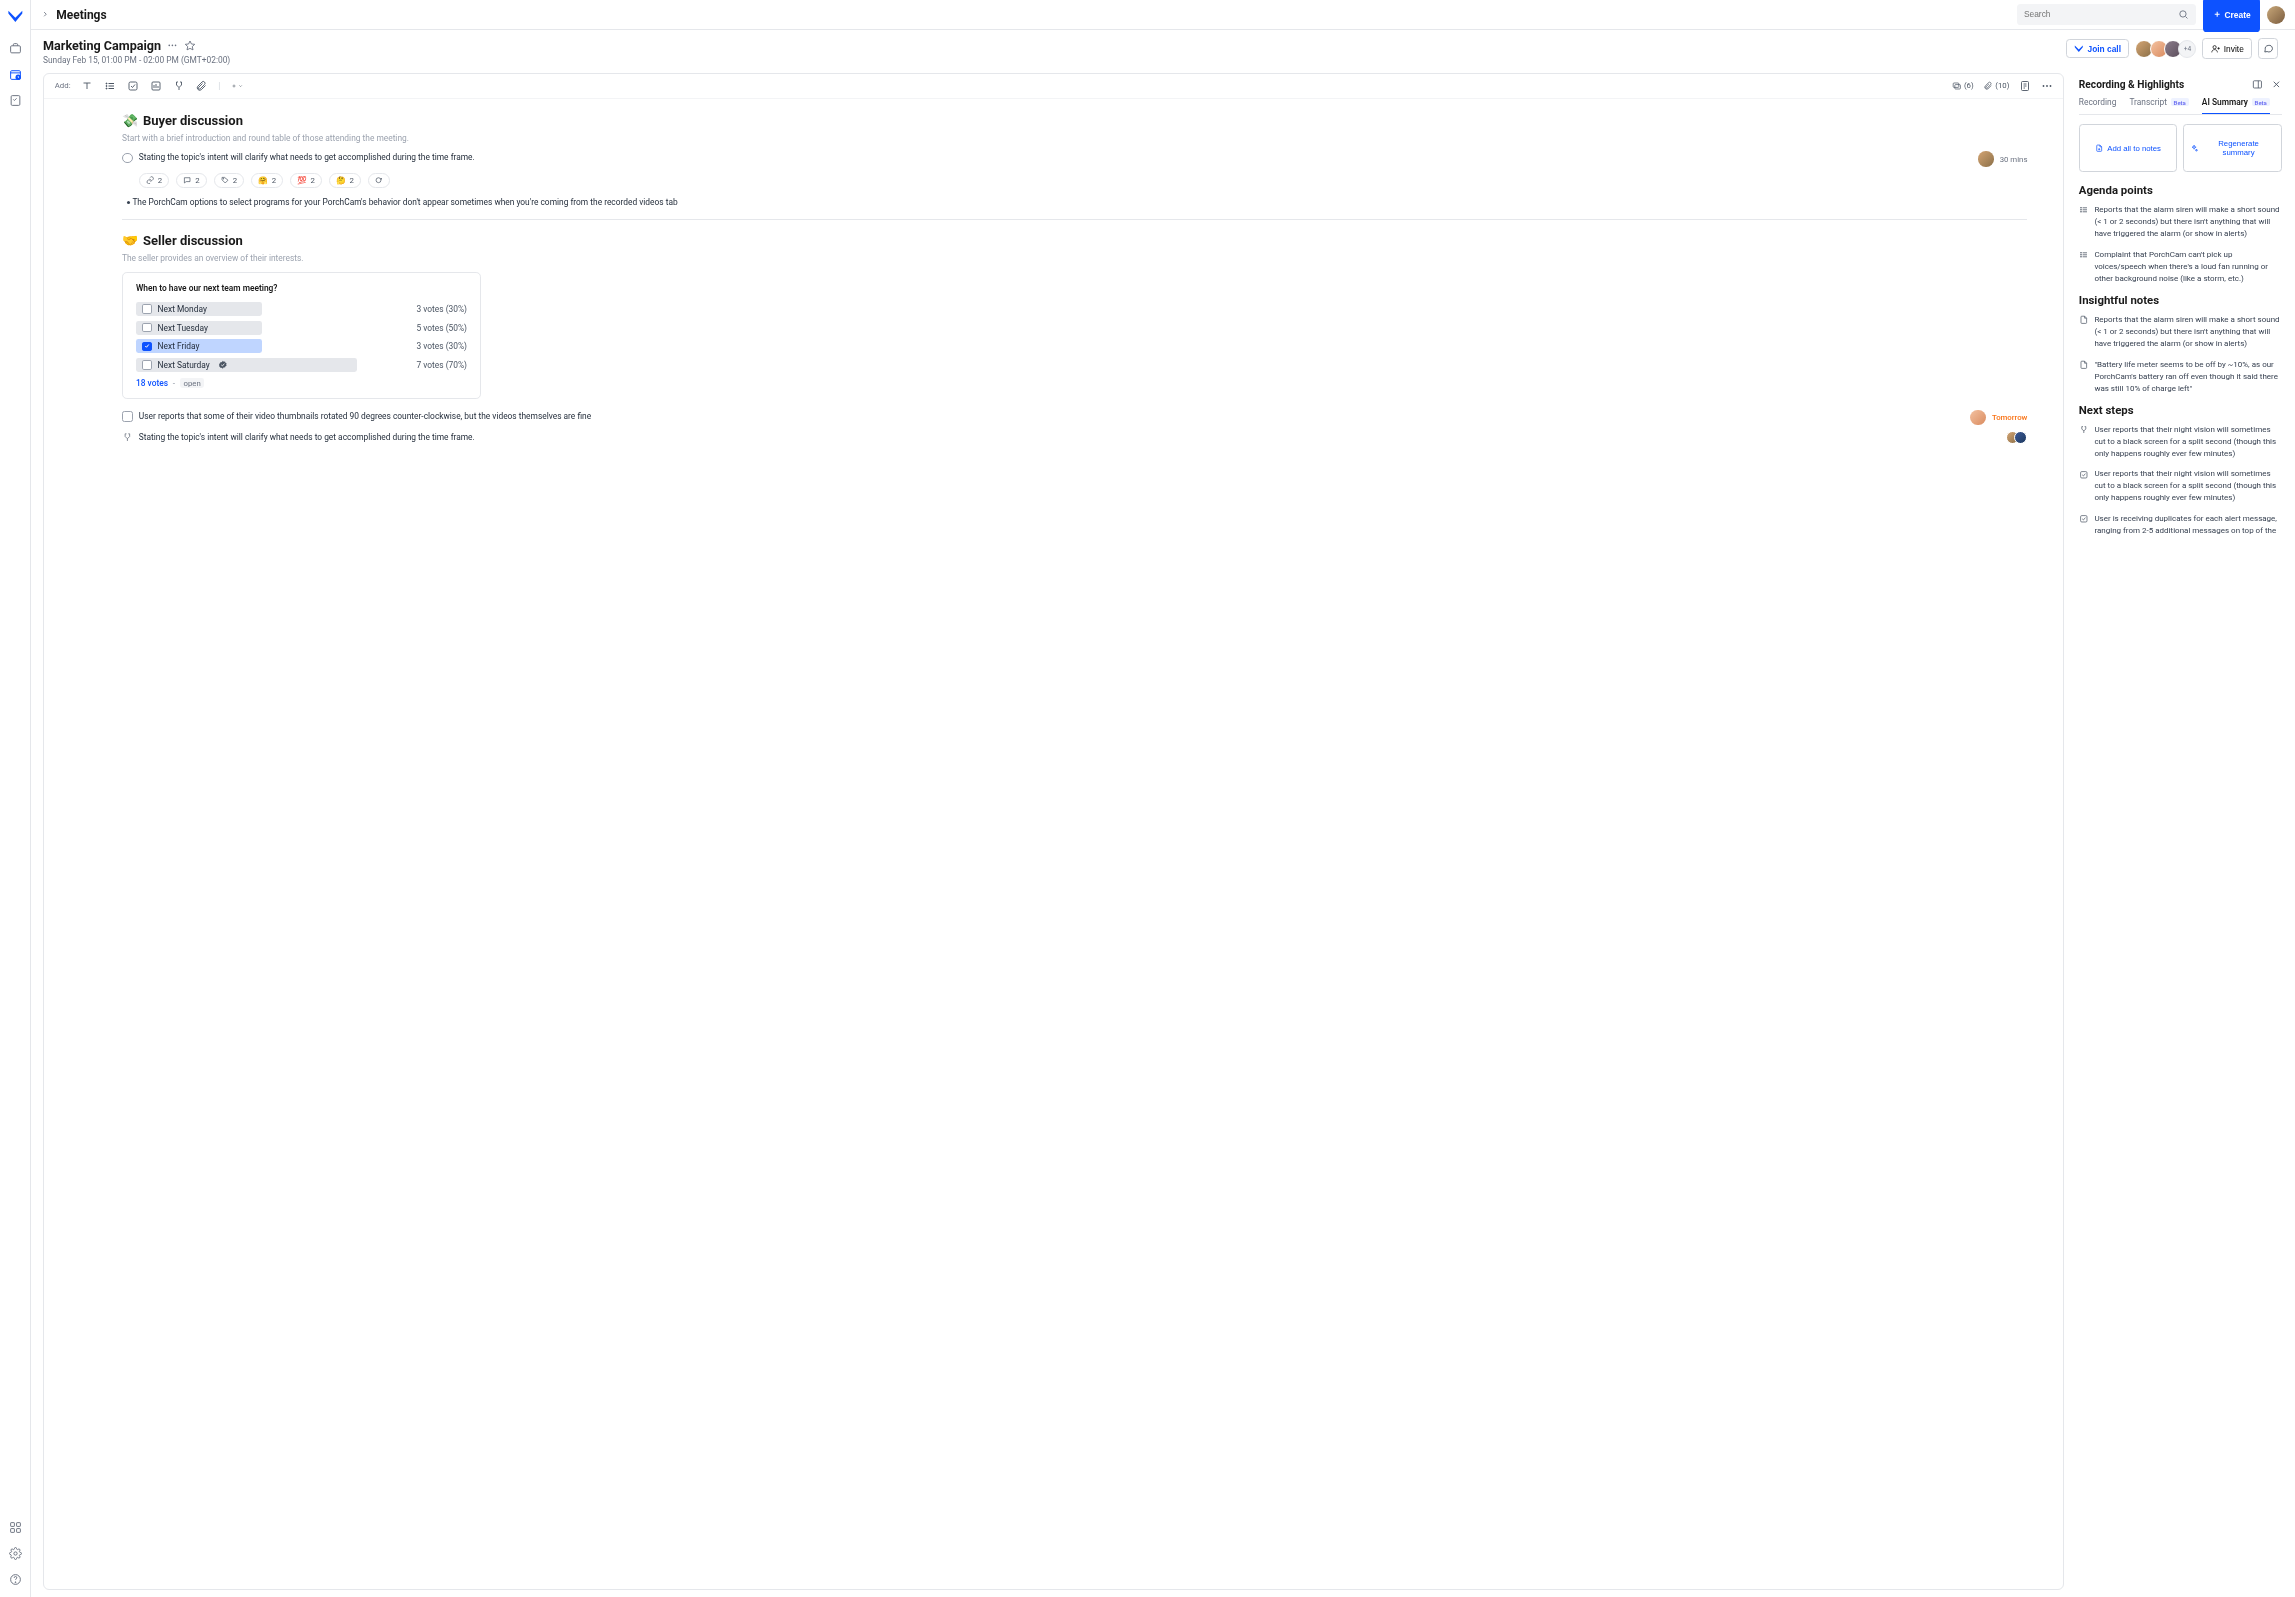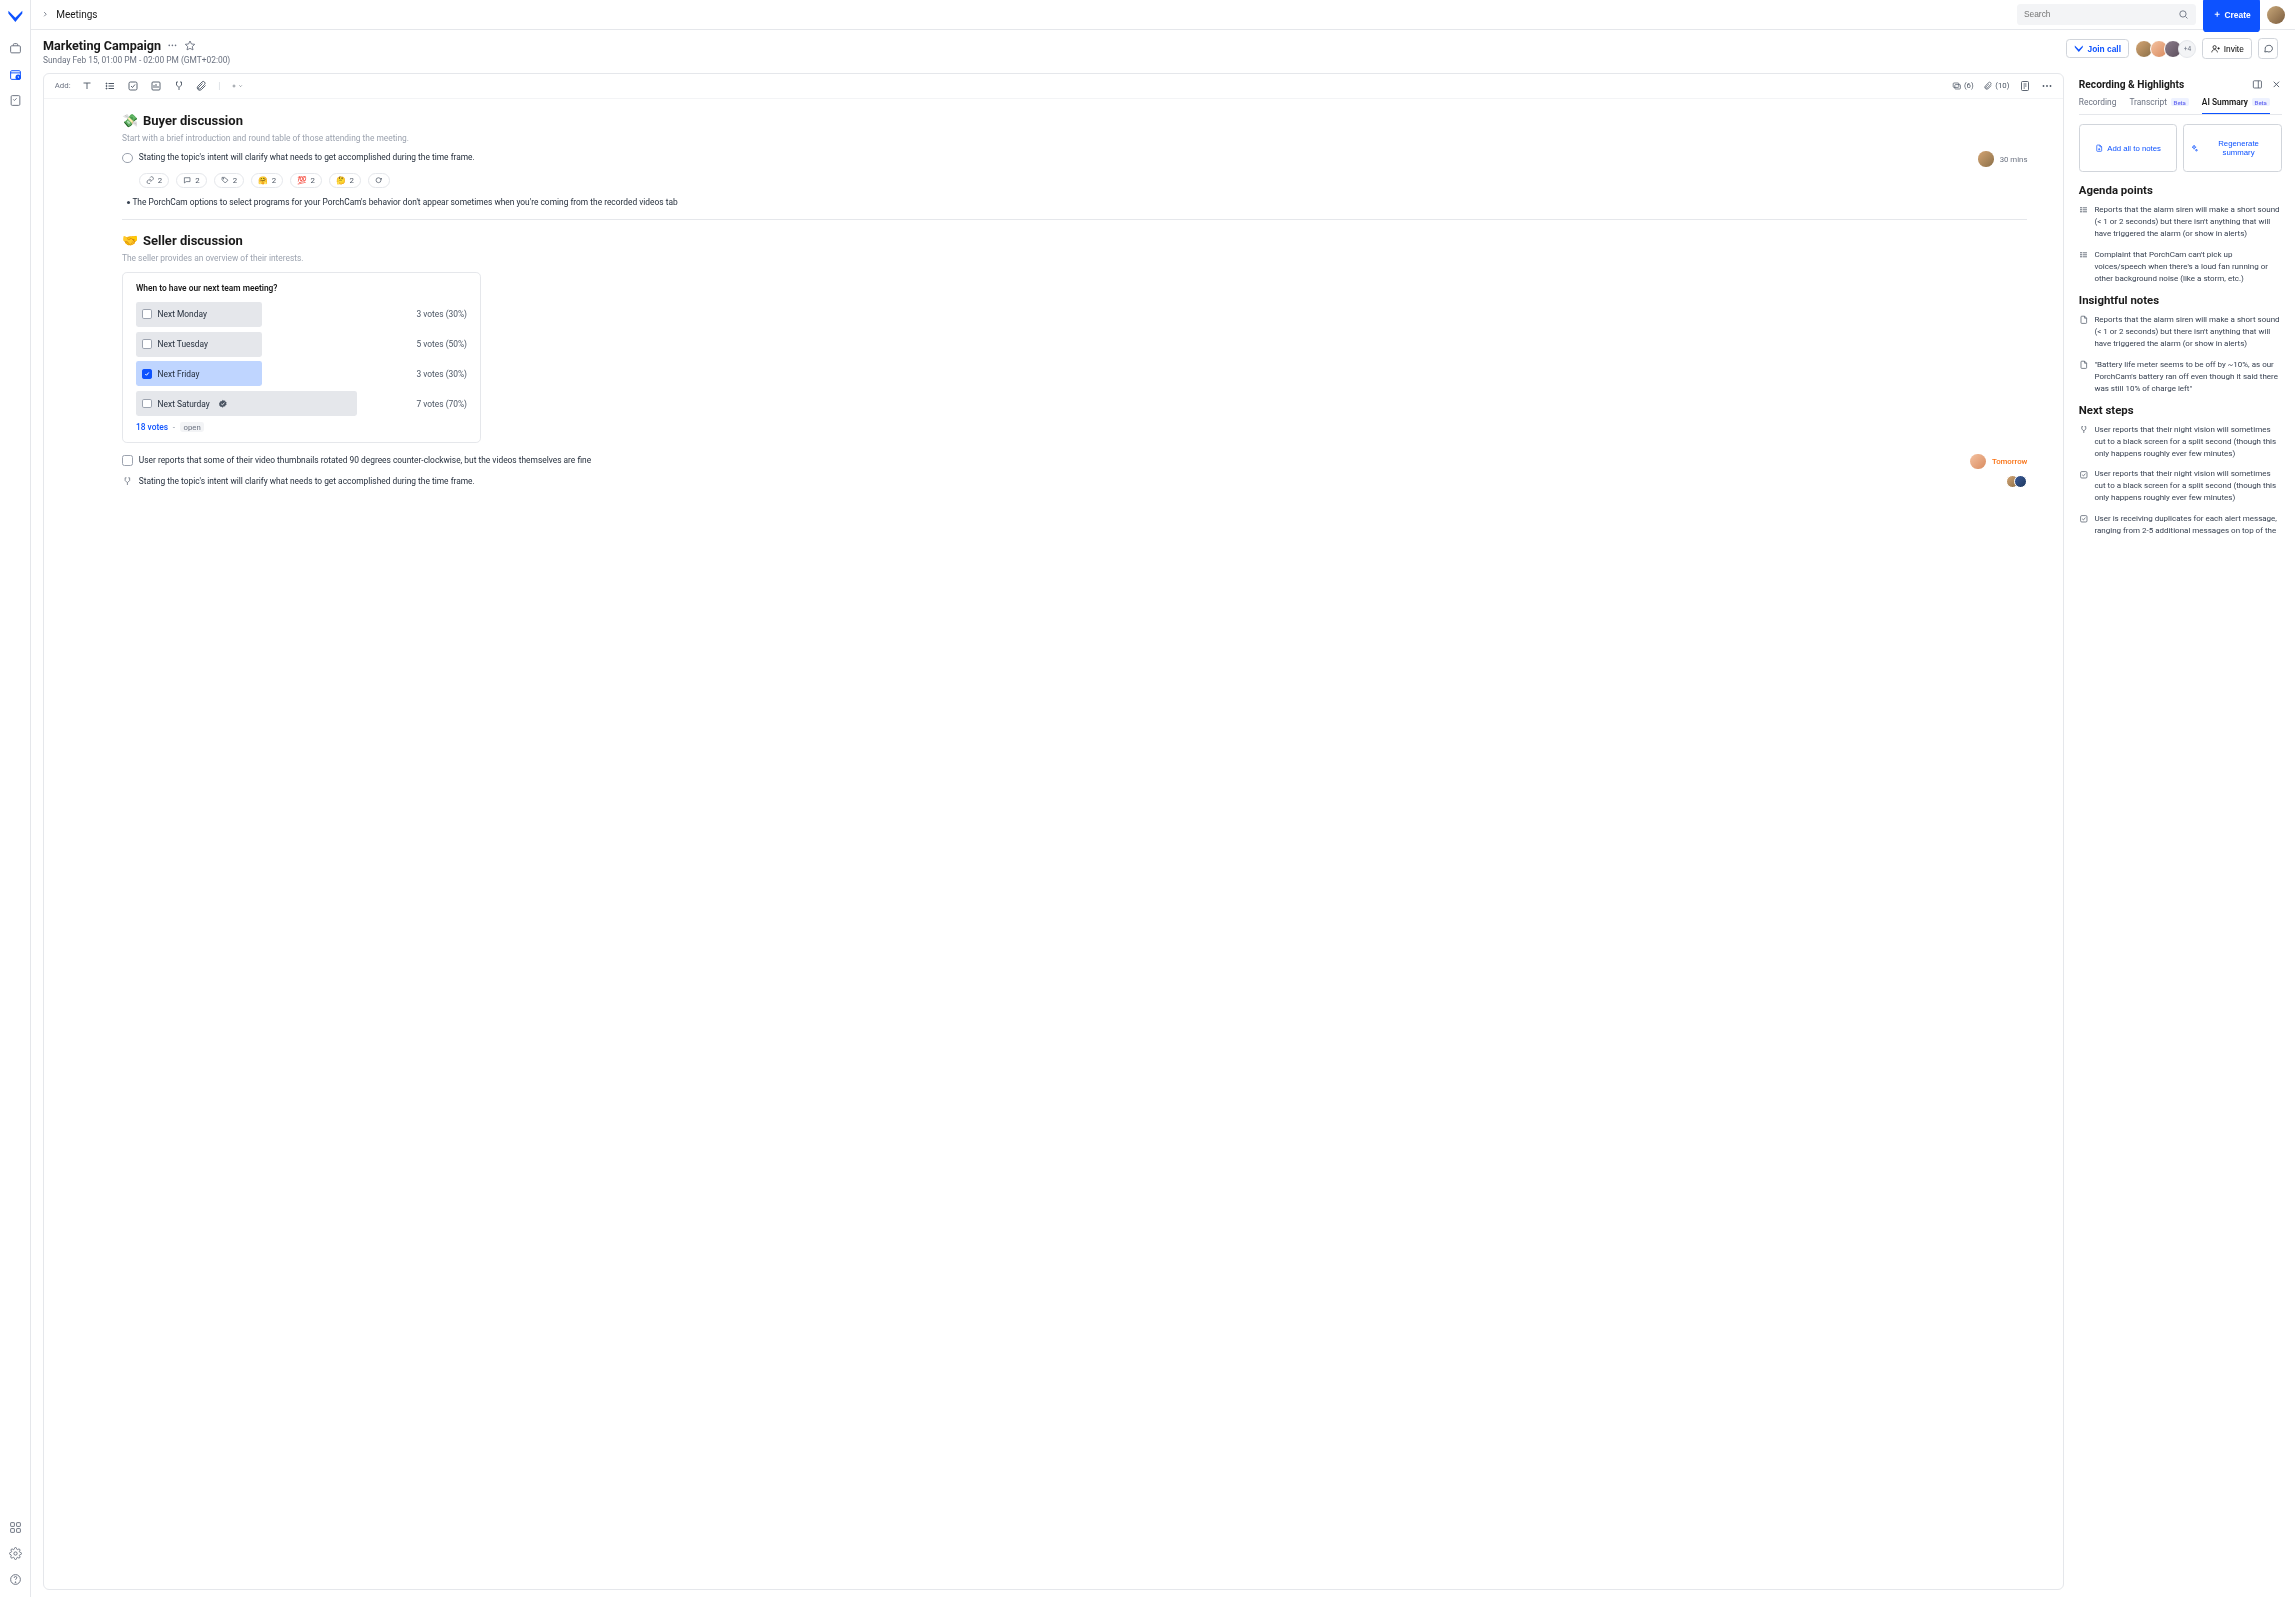--- a/index.html
+++ b/index.html
@@ -6,21 +6,21 @@
 body { font-family: -apple-system, BlinkMacSystemFont, "Segoe UI", Roboto, Helvetica, Arial, sans-serif; font-size: 8.4px; color: #1a1a1a; background: #fff; }
 .app { display: flex; height: 100vh; }
 .sidebar-nav { width: 31px; border-right: 0.6px solid #e5e7eb; display: flex; flex-direction: column; align-items: center; padding-top: 8.4px; gap: 13px; flex-shrink: 0; }
 .sidebar-nav .logo { width: 16.7px; height: 16.7px; margin-bottom: 3.6px; }
 .sidebar-nav .nav-icon { width: 13px; height: 13px; color: #6b7280; cursor: pointer; display:flex; align-items:center; justify-content:center;}
 .sidebar-nav .nav-icon.active { color: #0d52ff; }
 .sidebar-bottom { margin-top: auto; display: flex; flex-direction: column; align-items: center; gap: 13px; padding-bottom: 10.8px; }
 .main { flex: 1; display: flex; flex-direction: column; min-width: 0; }
 .topbar { height: 30px; border-bottom: 0.6px solid #e5e7eb; display: flex; align-items: center; padding: 0 9.6px; gap: 7.2px; }
 .topbar .chevron { color: #6b7280; }
-.topbar .crumb { font-weight: 400; font-size: 10px; }
+.topbar .crumb { font-weight: 700; font-size: 12px; }
 .search { margin-left: auto; width: 179px; height: 20.3px; background: #f3f4f6; border-radius: 3.6px; display: flex; align-items: center; padding: 0 7.2px; color: #6b7280; gap: 4.8px; }
 .search input { border: none; background: transparent; outline: none; flex: 1; font-size: 8.4px; color: #374151;}
 .create-btn { background: #0d52ff; color: #fff; border: none; border-radius: 3.6px; height: 34px; padding: 0 9.6px; font-weight: 600; display: flex; align-items: center; gap: 3.6px; cursor: pointer; font-size: 8.4px;}
 .avatar { width: 18px; height: 18px; border-radius: 50%; background: linear-gradient(135deg,#d4a574,#8b6f47); flex-shrink:0; }
 .avatar.sm { width: 15.5px; height: 15.5px; }
 .avatar.xs { width: 13px; height: 13px; }
 .header-row { display: flex; align-items: flex-start; padding: 8.4px 16.7px 6px 12px; gap: 23px; }
 .page-title { font-size: 12.6px; font-weight: 700; display: flex; align-items: center; gap: 6px; }
 .page-subtitle { color: #6b7280; font-size: 8.4px; margin-top: 1.2px; }
 .header-actions { margin-left: auto; display: flex; align-items: center; gap: 6px; }
@@ -51,21 +51,21 @@
 .reaction-row { display: flex; gap: 7.2px; margin: 6px 0 8.4px 16.7px; flex-wrap: wrap; }
 .reaction-pill { border: 0.6px solid #e5e7eb; border-radius: 8.4px; padding: 1.8px 6px; display: flex; align-items: center; gap: 3.6px; font-size: 7.8px; color: #4b5563; background:#fff;}
 .bullet-row { display: flex; gap: 2px; margin: 3.6px 0 10.8px 4.8px; }
 .bullet-row .dot { width: 3.6px; height: 3.6px; background: #374151; border-radius: 50%; margin-top: 4.8px; flex-shrink: 0; }
 .divider { border-top: 0.6px solid #e5e7eb; margin: 10.8px 0 13px; }
 .poll-label { display: flex; align-items: center; gap: 3.6px; margin-bottom: 7.2px; color:#4b5563;}
 .poll-label .q { color: #9ca3af; }
 .poll-box { border: 0.6px solid #e5e7eb; border-radius: 4.8px; padding: 10.8px 13px 9.6px; max-width: 359px;}
 .poll-title { font-weight: 600; margin-bottom: 8.4px; }
 .poll-option { display: flex; align-items: center; margin-bottom: 4.8px; gap: 7.2px; }
-.poll-bar { width: 126px; height: 25px; background: #e5e7eb; border-radius: 2.4px; display: flex; align-items: center; padding: 0 6px; gap: 6px; position:relative;}
+.poll-bar { width: 126px; height: 14px; background: #e5e7eb; border-radius: 2.4px; display: flex; align-items: center; padding: 0 6px; gap: 6px; position:relative;}
 .poll-bar.selected { background: #bfd5ff; }
 .poll-check { width: 9.6px; height: 9.6px; border: 0.9px solid #9ca3af; border-radius: 1.8px; background:#fff; flex-shrink:0; display:flex; align-items:center; justify-content:center;}
 .poll-check.checked { background: #0d52ff; border-color: #0d52ff; }
 .poll-opt-label { font-size: 8.4px; color:#1f2937;}
 .poll-votes { margin-left: auto; color: #4b5563; font-size: 8.4px; }
 .poll-footer { display: flex; align-items: center; gap: 4.8px; margin-top: 6px; font-size: 8.4px;}
 .poll-footer .votes-link { color: #0d52ff; font-weight: 500; }
 .poll-footer .dash { color: #9ca3af; }
 .poll-footer .status { background: #f3f4f6; color: #6b7280; padding: 0.6px 3.6px; border-radius: 2.4px; font-size: 7.8px; }
 .right-panel { width: 221px; padding: 8.4px 13px 0 4.8px; flex-shrink: 0; overflow-y: auto;}

